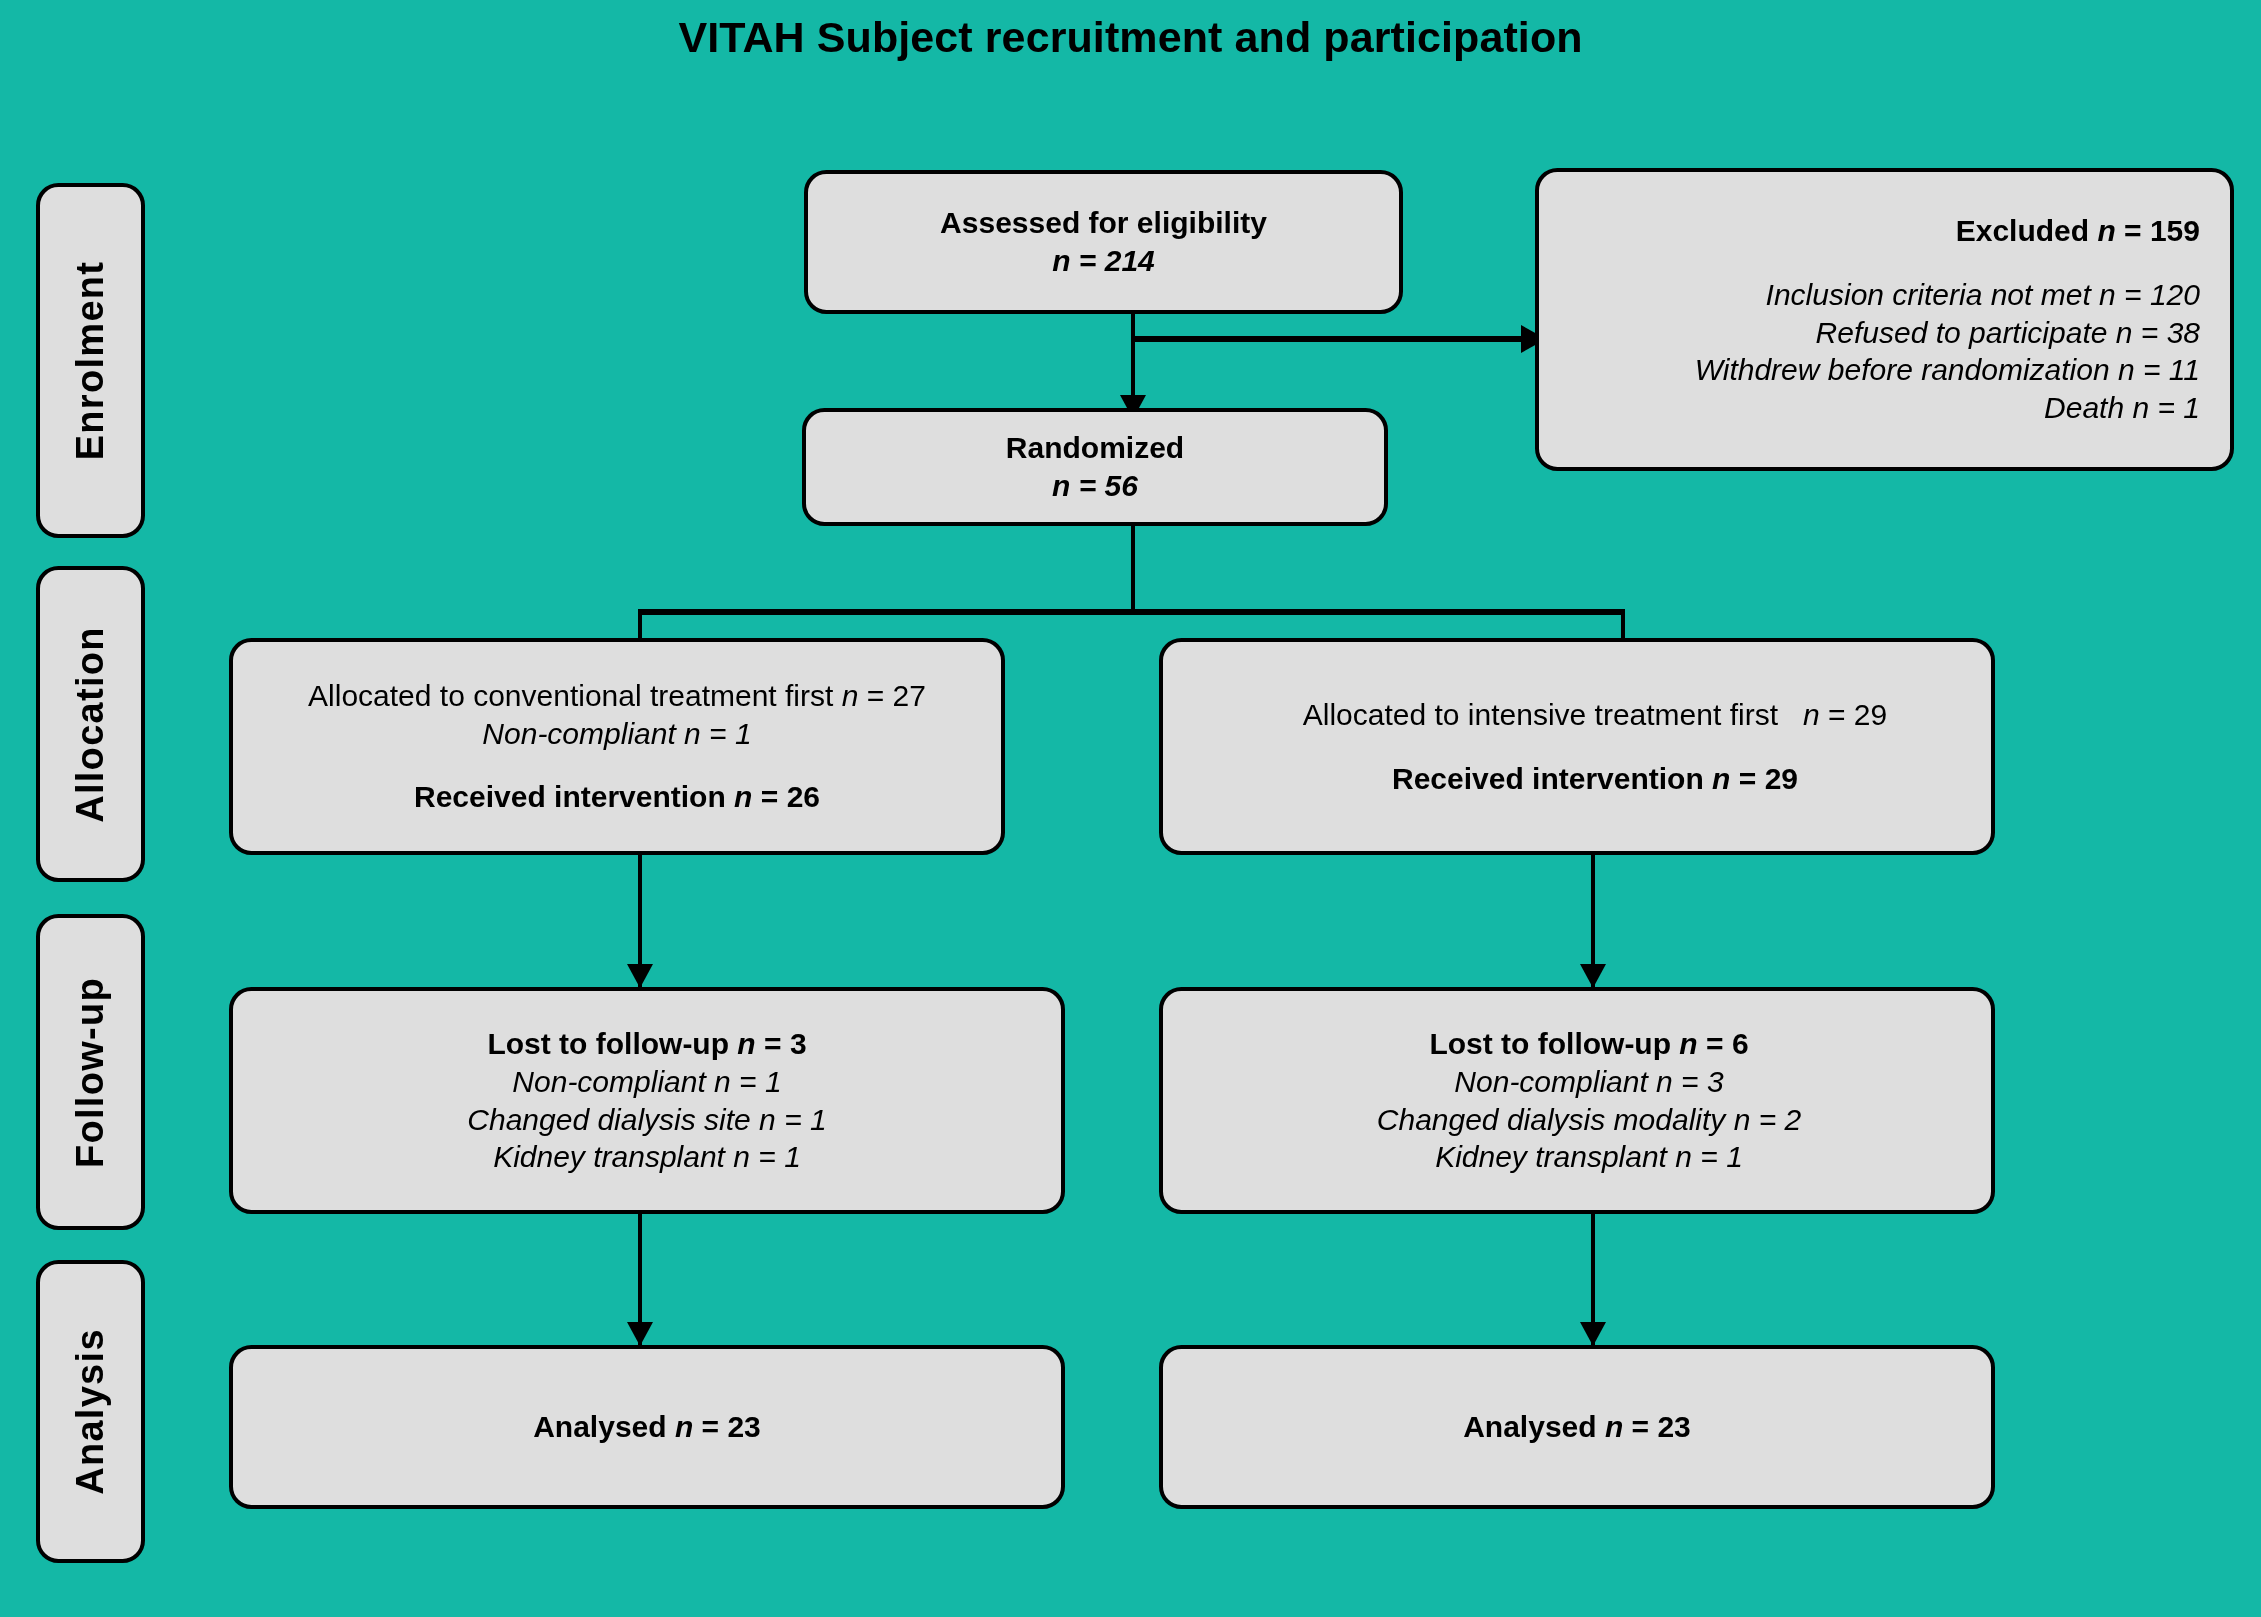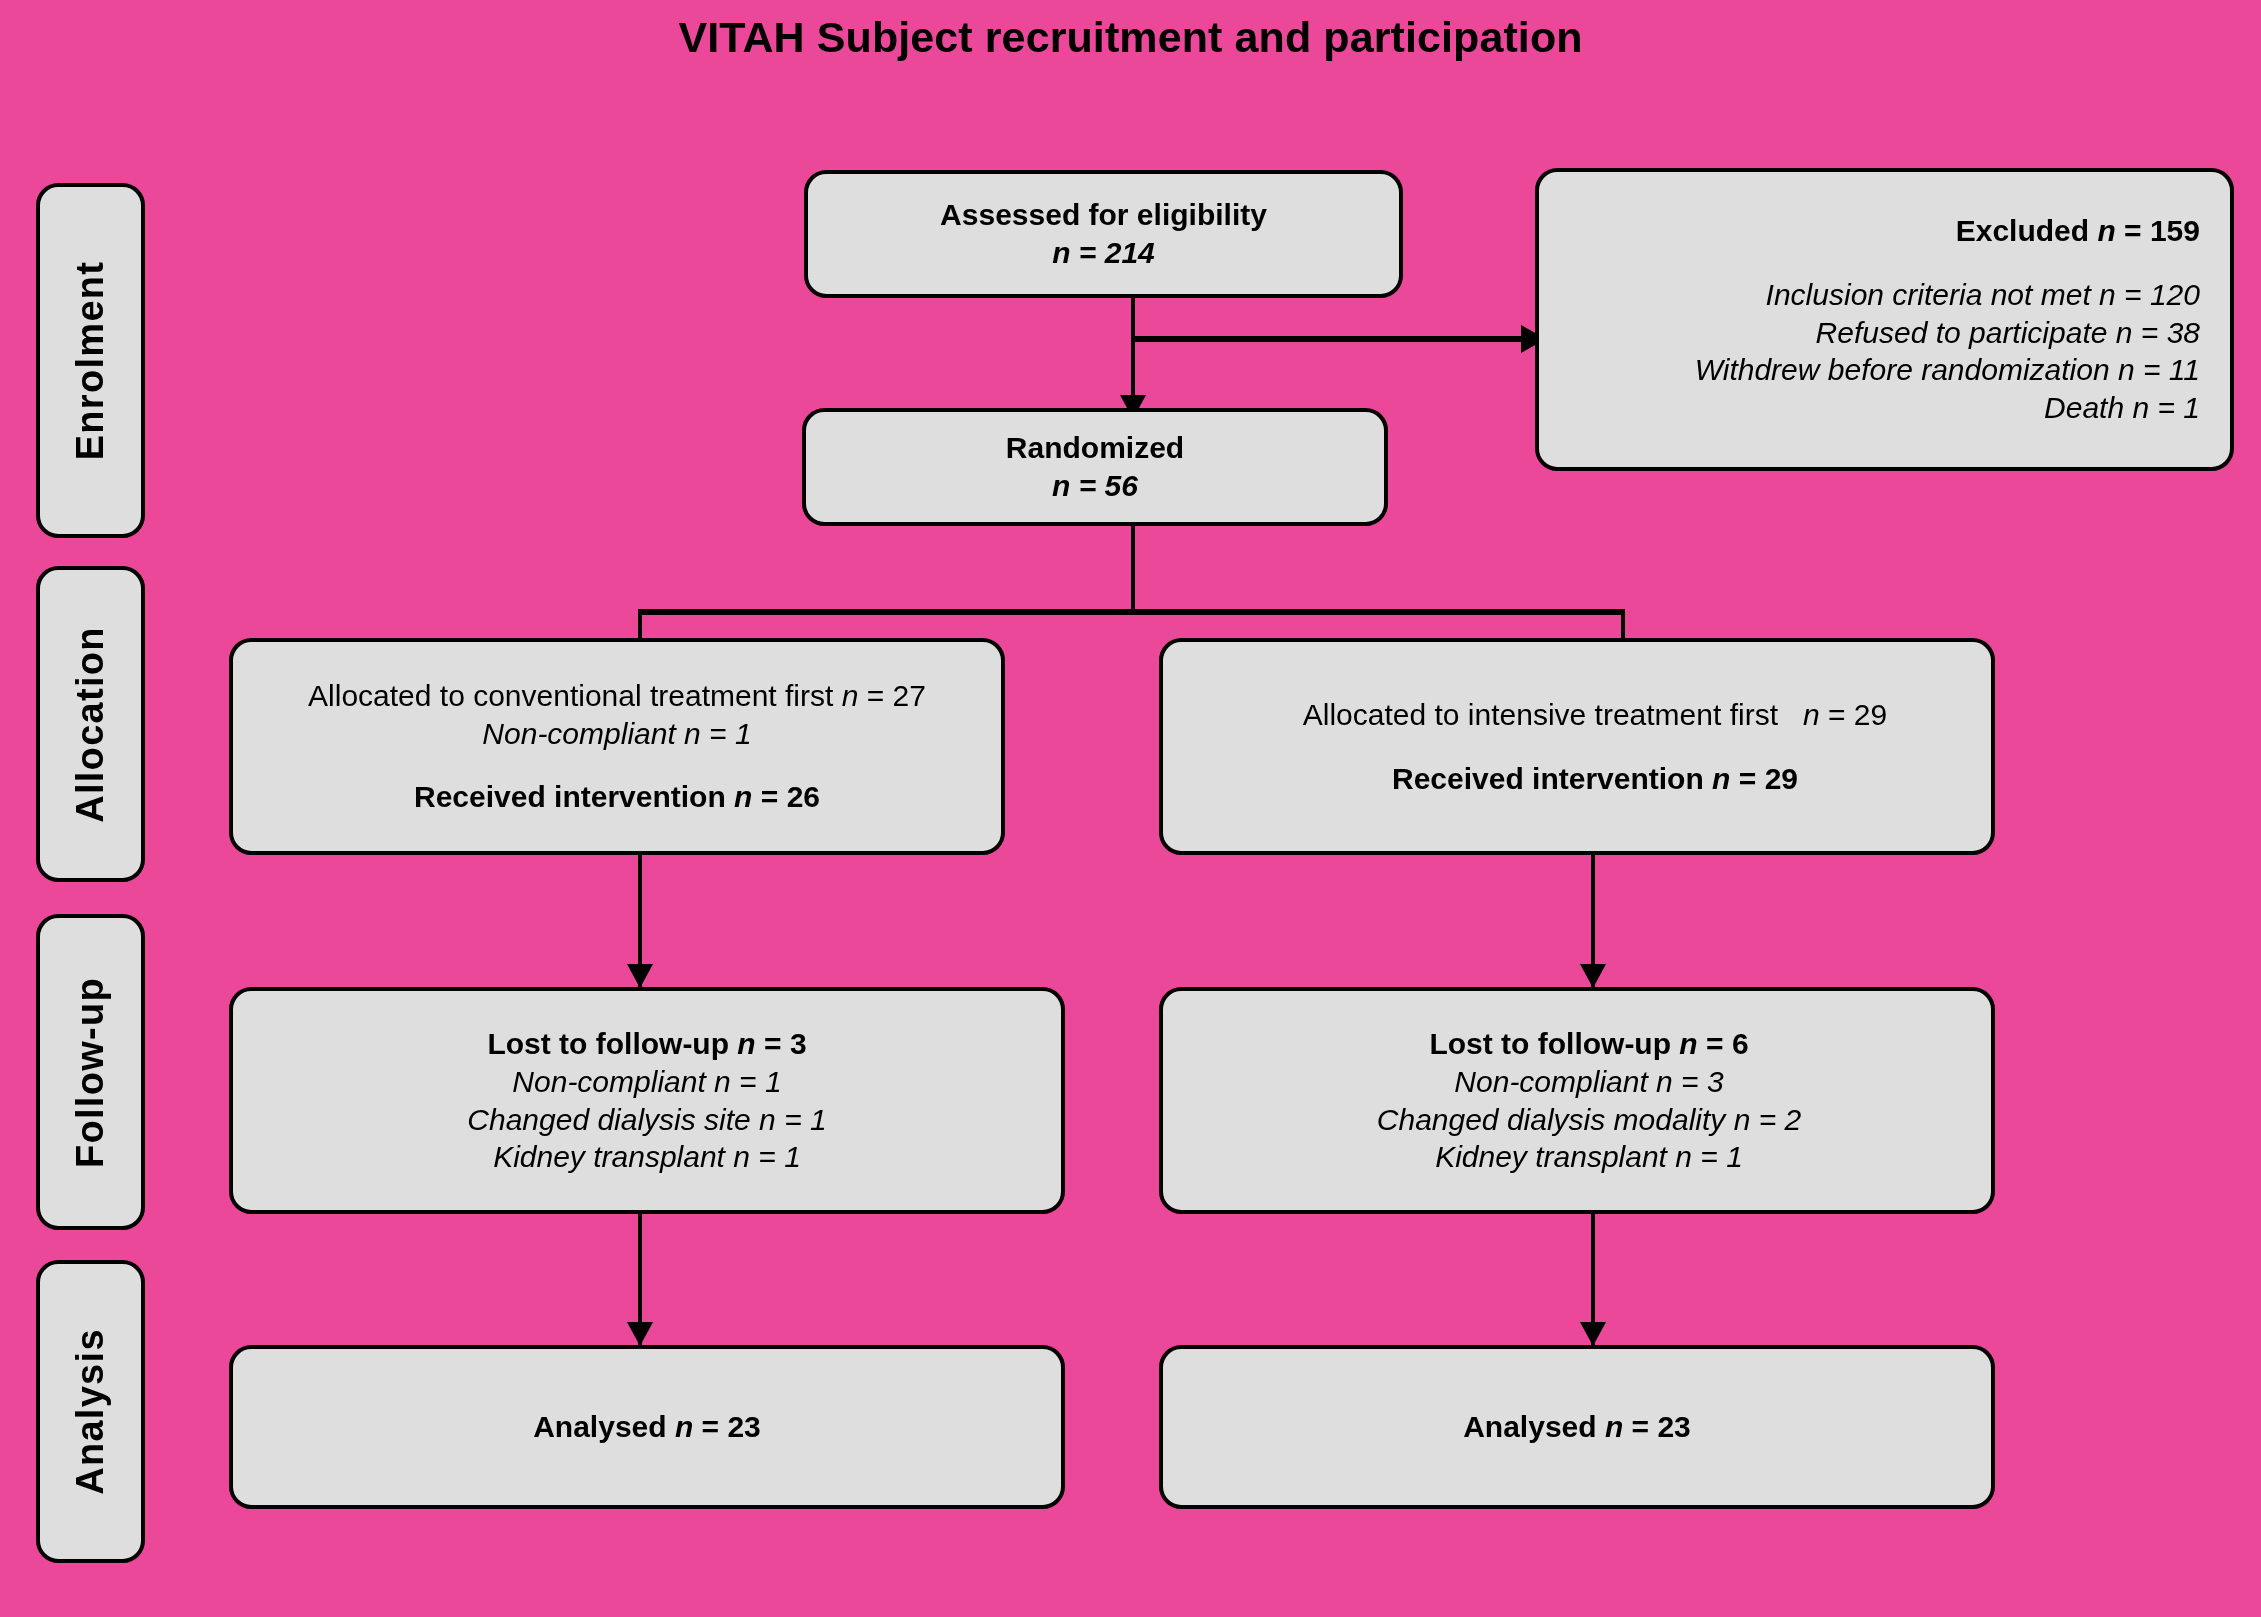--- a/index.html
+++ b/index.html
@@ -6,21 +6,21 @@
   html,body{margin:0;padding:0;background:#ffffff;}
   body{
     font-family:"Liberation Sans", sans-serif;
     color:#000000;
     -webkit-font-smoothing:antialiased;
   }
   #stage{
     position:relative;
     width:2261px;
     height:1618px;
-    background:#ec4899;
+    background:#14b8a6;
     overflow:hidden;
   }
 
   
   #page-title{
     position:absolute;
     left:0; top:13px;
     width:2261px;
     text-align:center;
     font-size:43px;
@@ -132,21 +132,21 @@
 
   <div class="vline" style="left:1591px; top:855px; height:132px;"></div>
   <div class="arrow-down" style="left:1580px; top:964px;"></div>
 
   <div class="vline" style="left:638px; top:1211px; height:138px;"></div>
   <div class="arrow-down" style="left:627px; top:1322px;"></div>
 
   <div class="vline" style="left:1591px; top:1211px; height:138px;"></div>
   <div class="arrow-down" style="left:1580px; top:1322px;"></div>
 
-  <div class="box center" style="left:804px; top:170px; width:599px; height:128px;">
+  <div class="box center" style="left:804px; top:170px; width:599px; height:144px;">
     <div class="line b">Assessed for eligibility</div>
     <div class="line b ital">n = 214</div>
   </div>
 
   <div class="box left" style="left:1535px; top:168px; width:699px; height:303px; padding:0 30px;">
     <div class="line b">Excluded <i>n</i> = 159</div>
     <div class="spacer"></div>
     <div class="line i">Inclusion criteria not met n = 120</div>
     <div class="line i">Refused to participate n = 38</div>
     <div class="line i">Withdrew before randomization n = 11</div>

